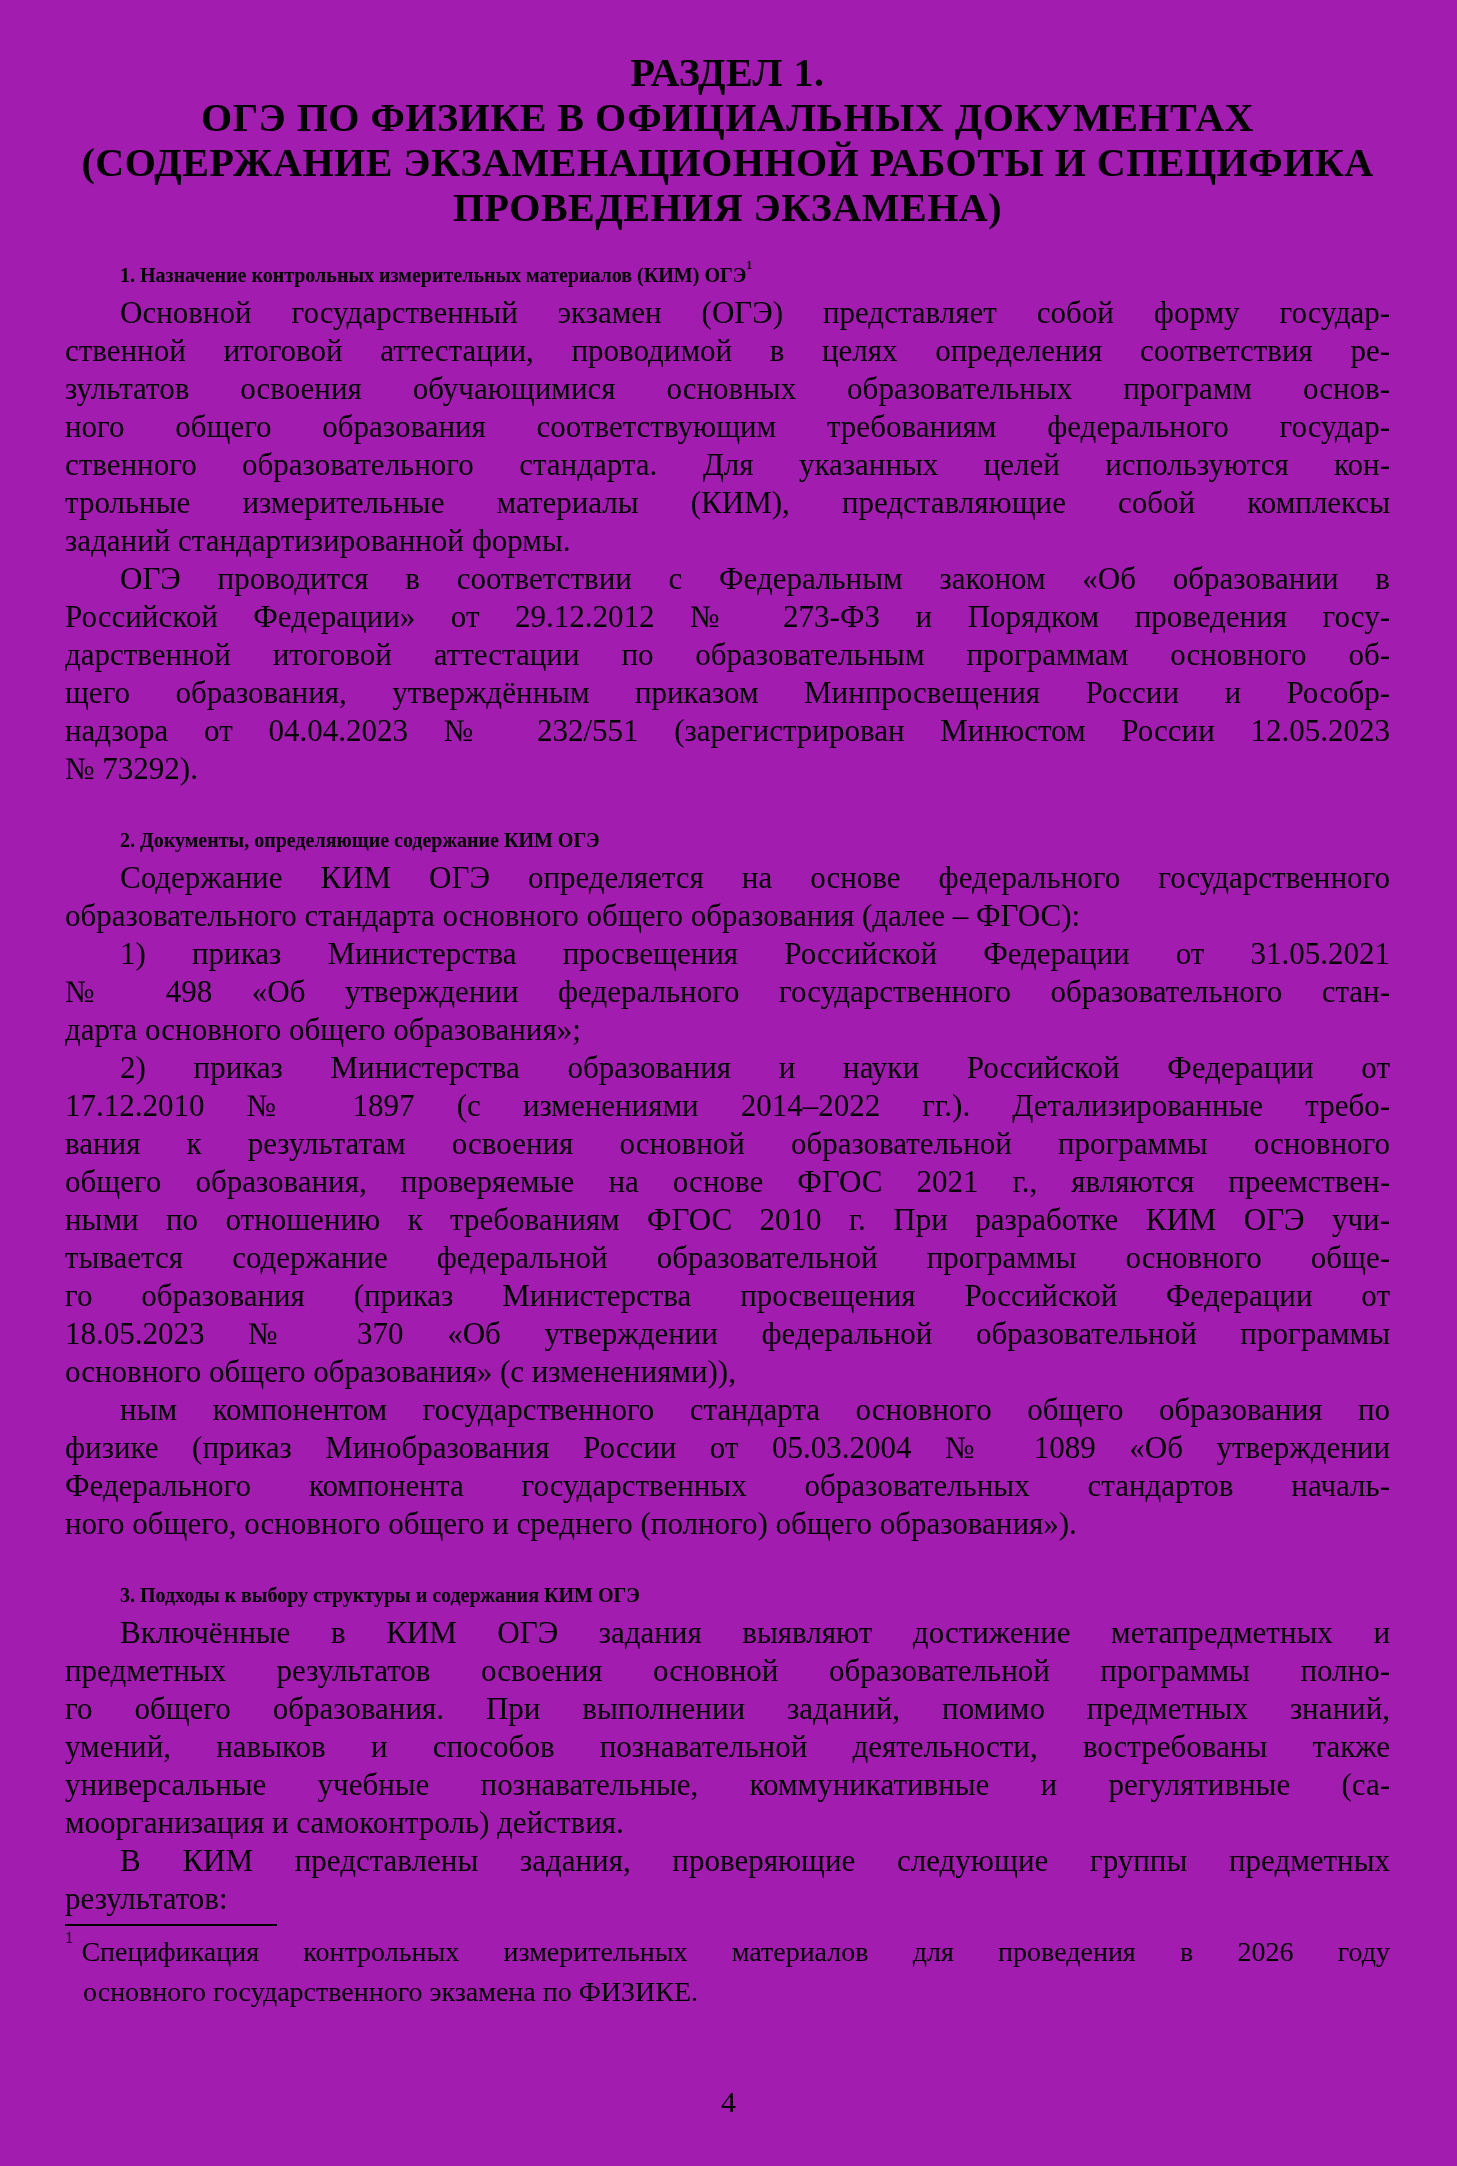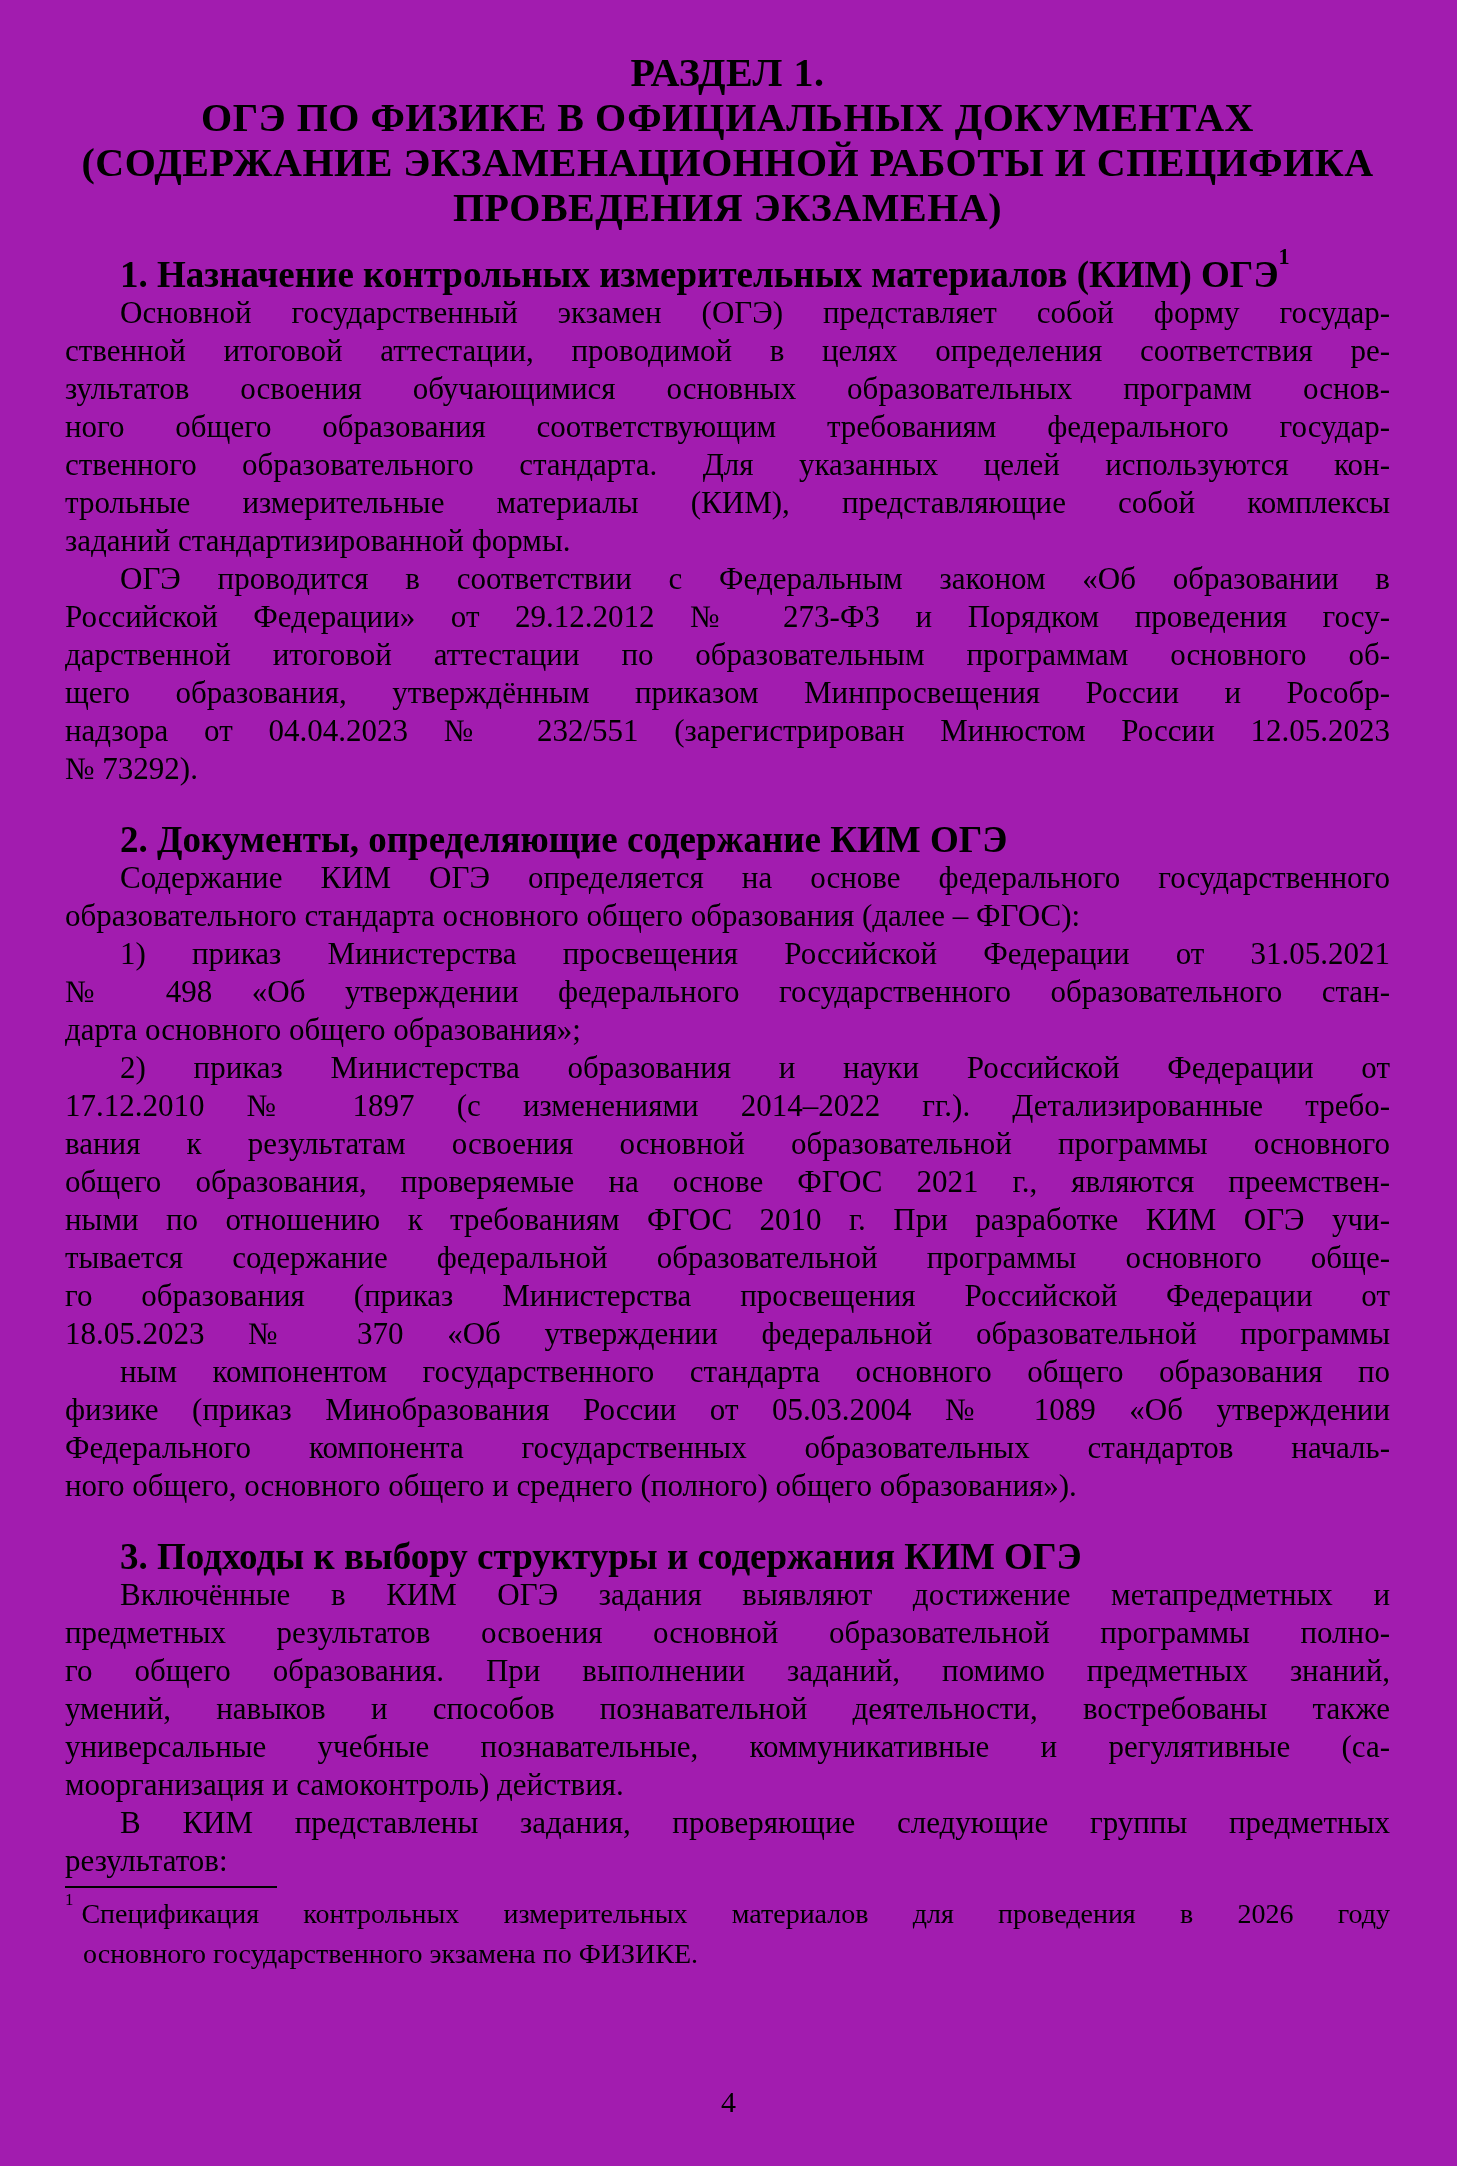--- a/index.html
+++ b/index.html
@@ -20,21 +20,21 @@
     width: 1325px;
   }
   .doc-title {
     font-size: 40px;
     line-height: 45px;
     font-weight: 700;
     text-align: center;
     letter-spacing: 0.5px;
   }
   .heading {
-    font-size: 37px;
+    font-size: 20px;
     font-weight: 700;
     line-height: 38px;
     text-indent: 55px;
     margin-top: 33px;
     text-align: left;
   }
   #doc-body > .heading:first-child { margin-top: 26px; }
   .para { font-size: 31px; line-height: 38px; }
   .para .line {
     text-align: justify;
@@ -115,20 +115,21 @@
         </div>
         <div class="para">
           <div class="line">2) приказ Министерства образования и науки Российской Федерации от</div>
           <div class="line">17.12.2010 № 1897 (с изменениями 2014–2022 гг.). Детализированные требо-</div>
           <div class="line">вания к результатам освоения основной образовательной программы основного</div>
           <div class="line">общего образования, проверяемые на основе ФГОС 2021 г., являются преемствен-</div>
           <div class="line">ными по отношению к требованиям ФГОС 2010 г. При разработке КИМ ОГЭ учи-</div>
           <div class="line">тывается содержание федеральной образовательной программы основного обще-</div>
           <div class="line">го образования (приказ Министерства просвещения Российской Федерации от</div>
           <div class="line">18.05.2023 № 370 «Об утверждении федеральной образовательной программы</div>
+          <div class="line last">основного общего образования» (с изменениями)),</div>
         </div>
         <div class="para">
           <div class="line">ным компонентом государственного стандарта основного общего образования по</div>
           <div class="line">физике (приказ Минобразования России от 05.03.2004 № 1089 «Об утверждении</div>
           <div class="line">Федерального компонента государственных образовательных стандартов началь-</div>
           <div class="line last">ного общего, основного общего и среднего (полного) общего образования»).</div>
         </div>
         <div class="heading">3. Подходы к выбору структуры и содержания КИМ ОГЭ</div>
         <div class="para">
           <div class="line">Включённые в КИМ ОГЭ задания выявляют достижение метапредметных и</div>

